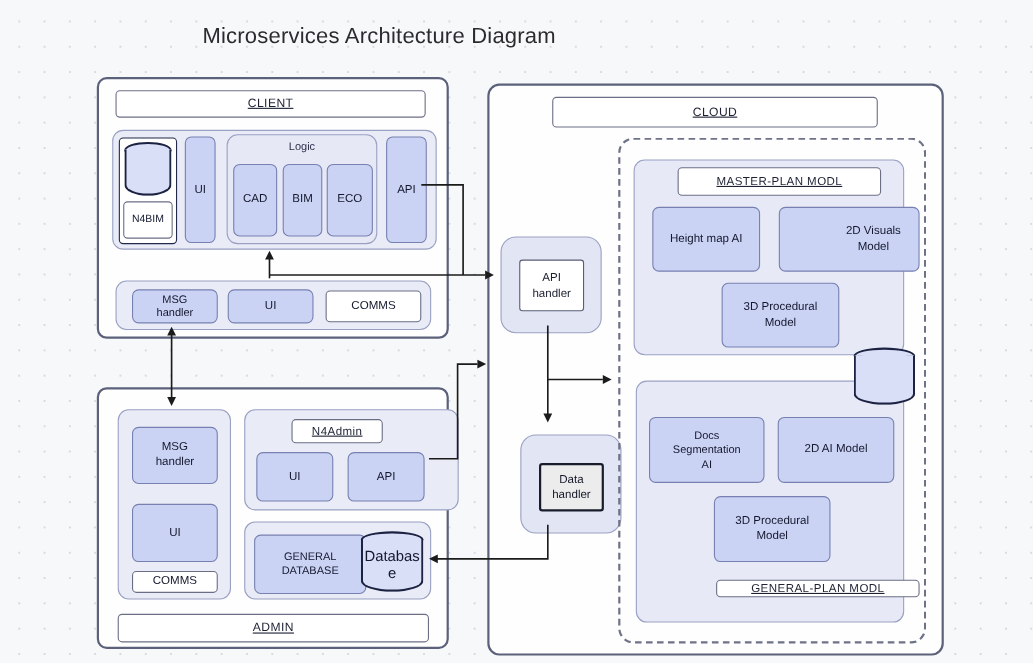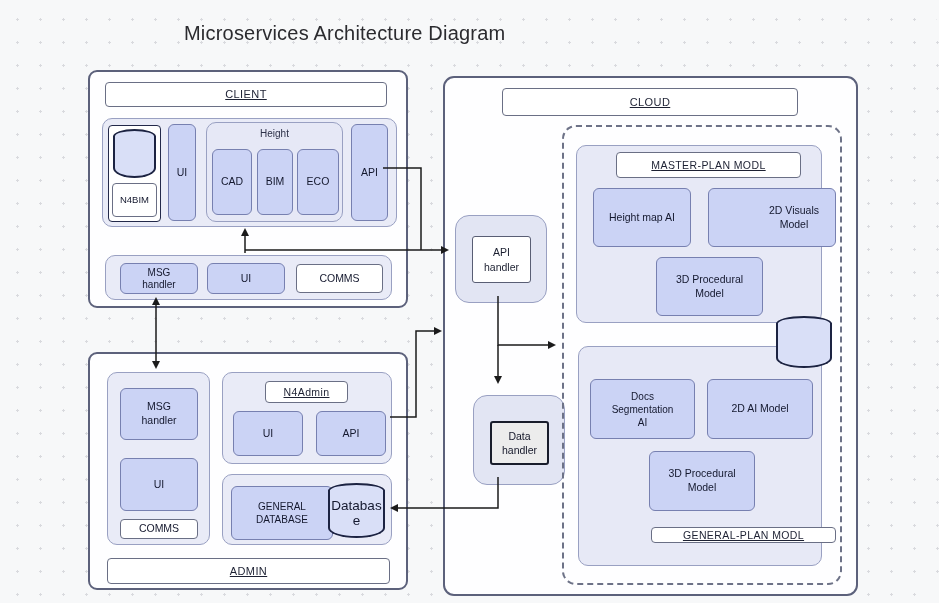--- a/index.html
+++ b/index.html
@@ -103,21 +103,21 @@
         <div class="abs cyl" style="left:4px;top:3px;width:43px;height:49px;">
           <div class="top"></div>
             <div class="body"></div>
         </div>
         <div class="abs node white" style="left:3px;top:57px;width:45px;height:34px;font-size:9.5px;">N4BIM</div>
       </div>
 
       <div class="abs node" style="left:65px;top:5px;width:28px;height:97px;">UI</div>
 
       <div class="abs group" style="left:103px;top:3px;width:137px;height:100px;background:#e6e8f6;">
-        <div class="group-title">Height</div>
+        <div class="group-title">Logic</div>
         <div class="abs node" style="left:5px;top:26px;width:40px;height:66px;">CAD</div>
         <div class="abs node" style="left:50px;top:26px;width:36px;height:66px;">BIM</div>
         <div class="abs node" style="left:90px;top:26px;width:42px;height:66px;">ECO</div>
       </div>
 
       <div class="abs node" style="left:248px;top:5px;width:37px;height:97px;">API</div>
     </div>
 
     <div class="abs group" style="left:15px;top:183px;width:287px;height:45px;">
       <div class="abs node" style="left:14px;top:7px;width:78px;height:31px;font-size:10px;line-height:1.2;">MSG
@@ -129,21 +129,21 @@
 
   <div class="abs outer" style="left:88px;top:352px;width:320px;height:238px;">
 
     <div class="abs group" style="left:17px;top:18px;width:103px;height:173px;">
       <div class="abs node" style="left:12px;top:15px;width:78px;height:52px;">MSG
 handler</div>
       <div class="abs node" style="left:12px;top:85px;width:78px;height:53px;">UI</div>
       <div class="abs node white" style="left:12px;top:146px;width:78px;height:20px;">COMMS</div>
     </div>
 
-    <div class="abs group" style="left:132px;top:18px;width:170px;height:92px;">
+    <div class="abs group" style="left:132px;top:18px;width:195px;height:92px;">
       <div class="abs bar" style="left:42px;top:8px;width:83px;height:22px;font-size:10.5px;">N4Admin</div>
       <div class="abs node" style="left:10px;top:38px;width:70px;height:45px;">UI</div>
       <div class="abs node" style="left:93px;top:38px;width:70px;height:45px;">API</div>
     </div>
 
     <div class="abs group" style="left:132px;top:120px;width:170px;height:71px;">
       <div class="abs node" style="left:8px;top:11px;width:102px;height:54px;font-size:10px;">GENERAL
 DATABASE</div>
       <div class="abs cyl" style="left:105px;top:8px;width:57px;height:55px;">
         <div class="top"></div>

